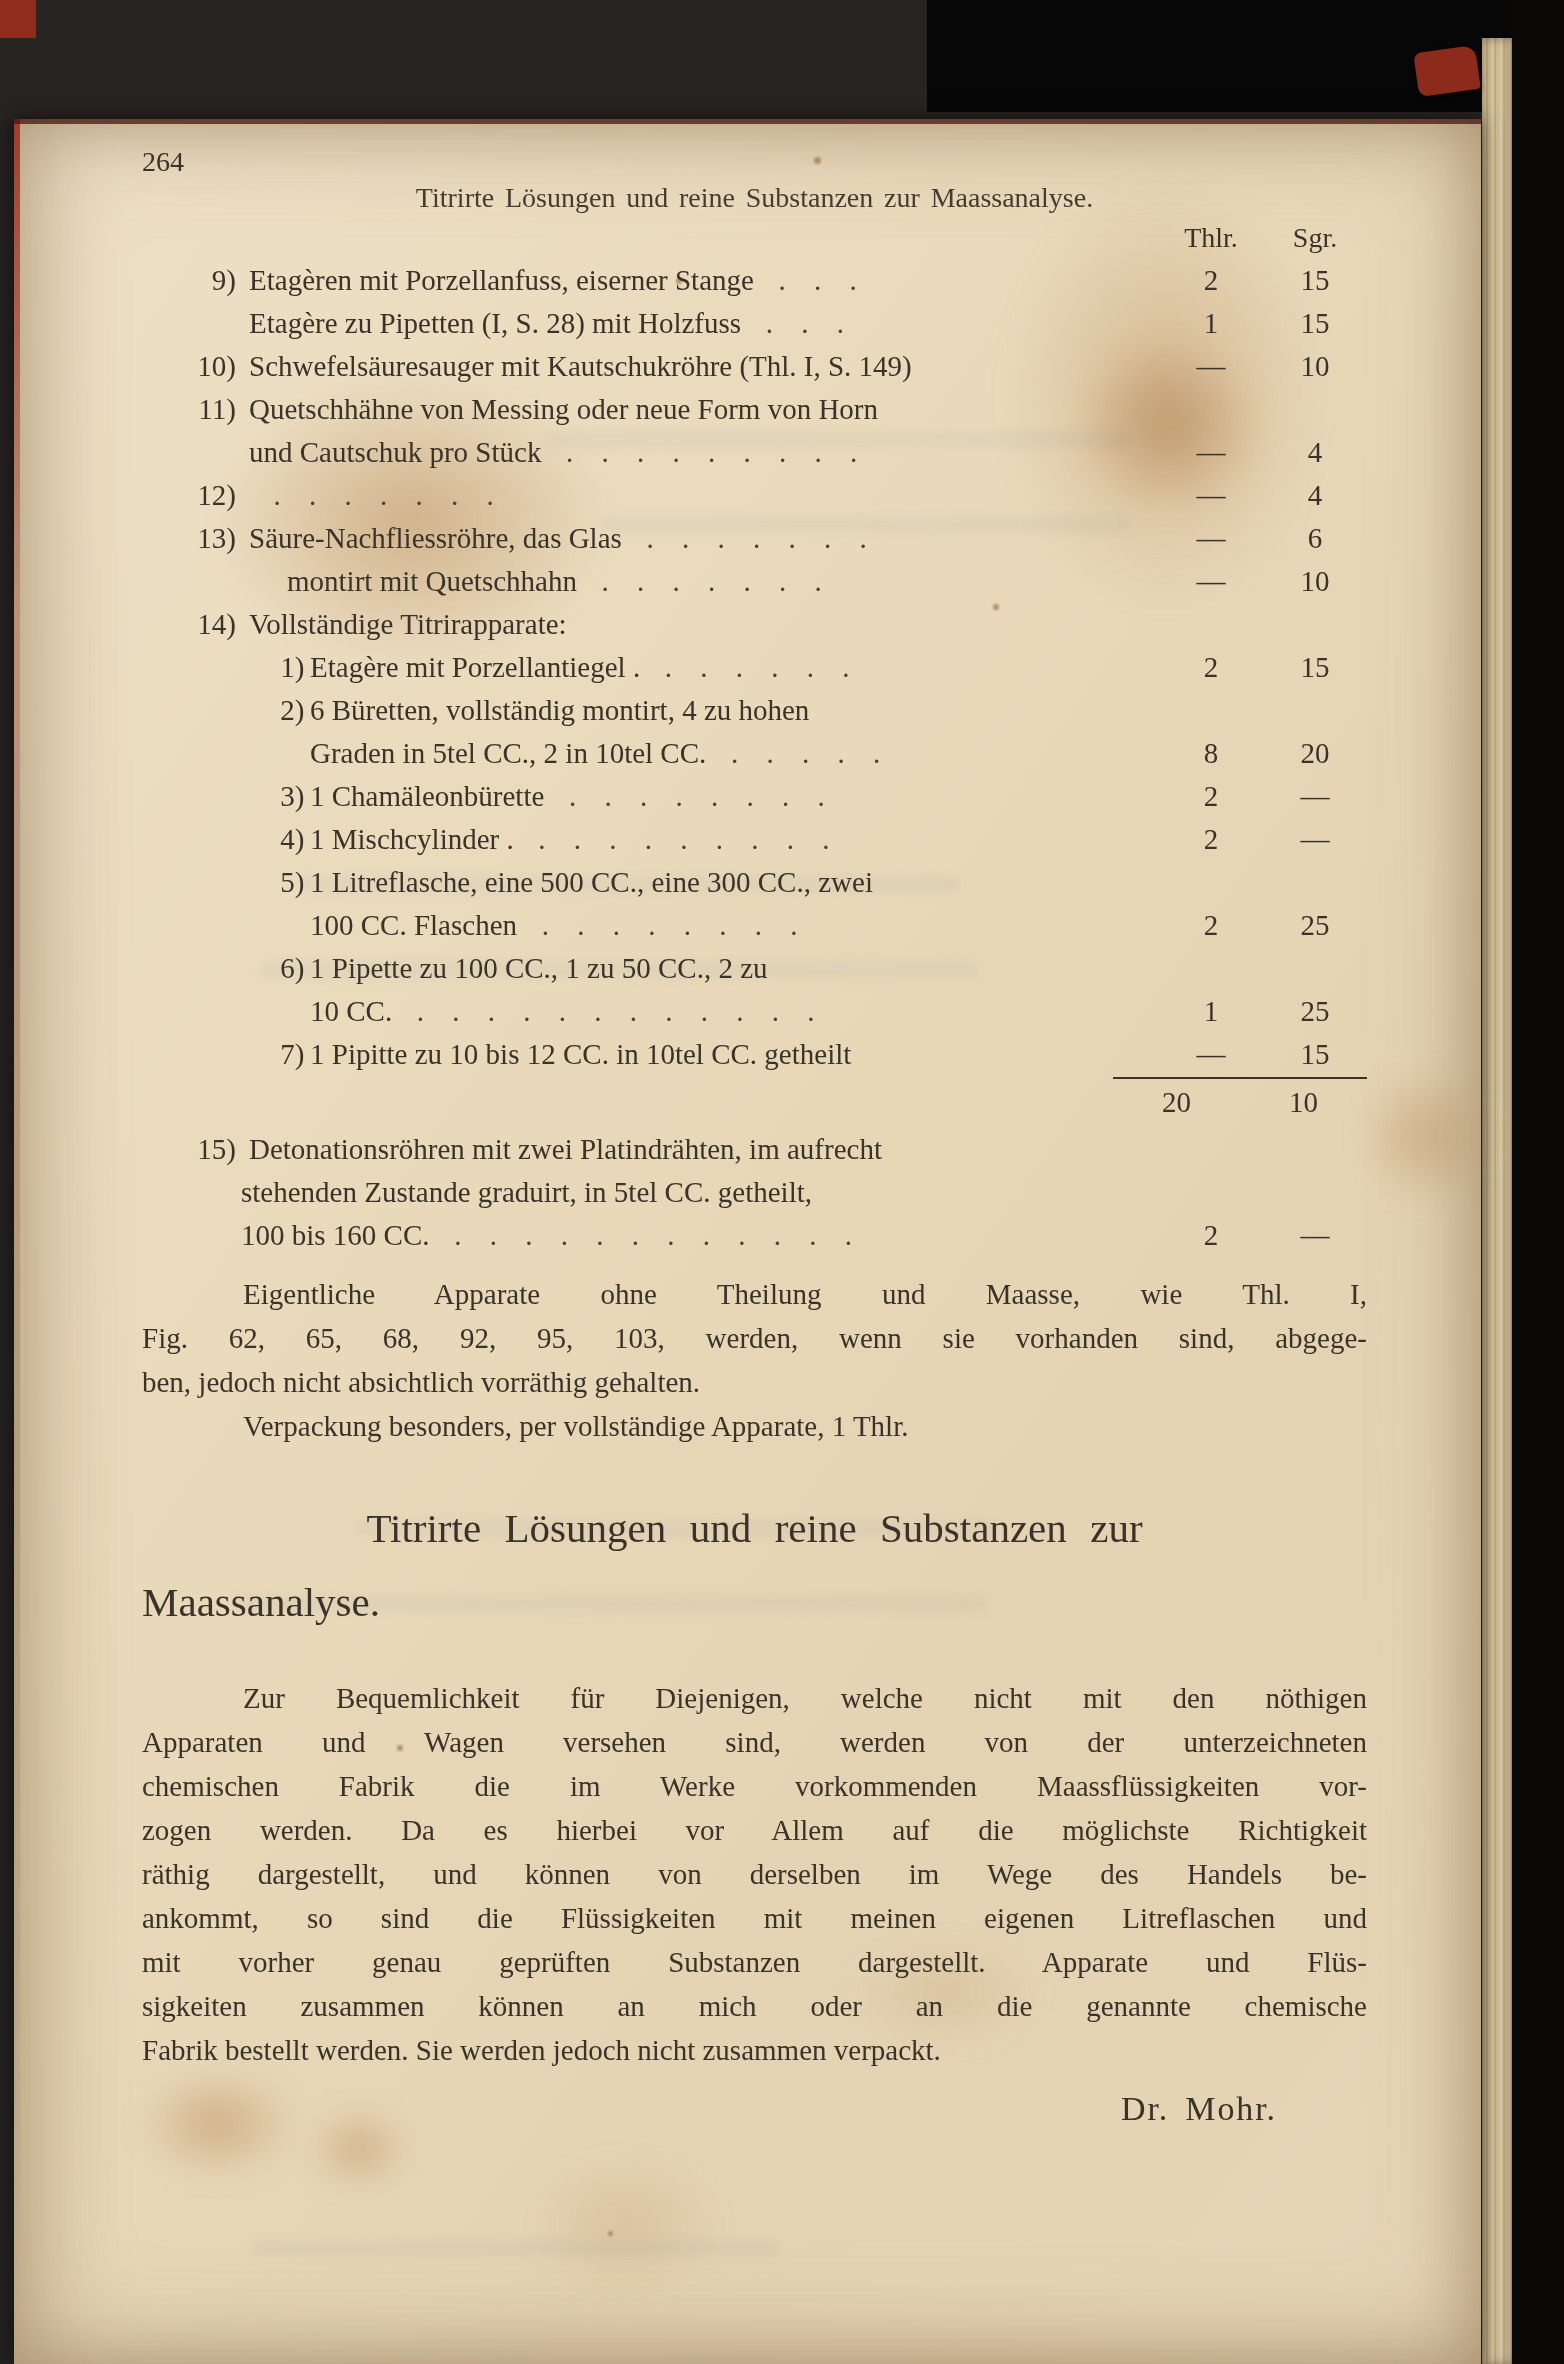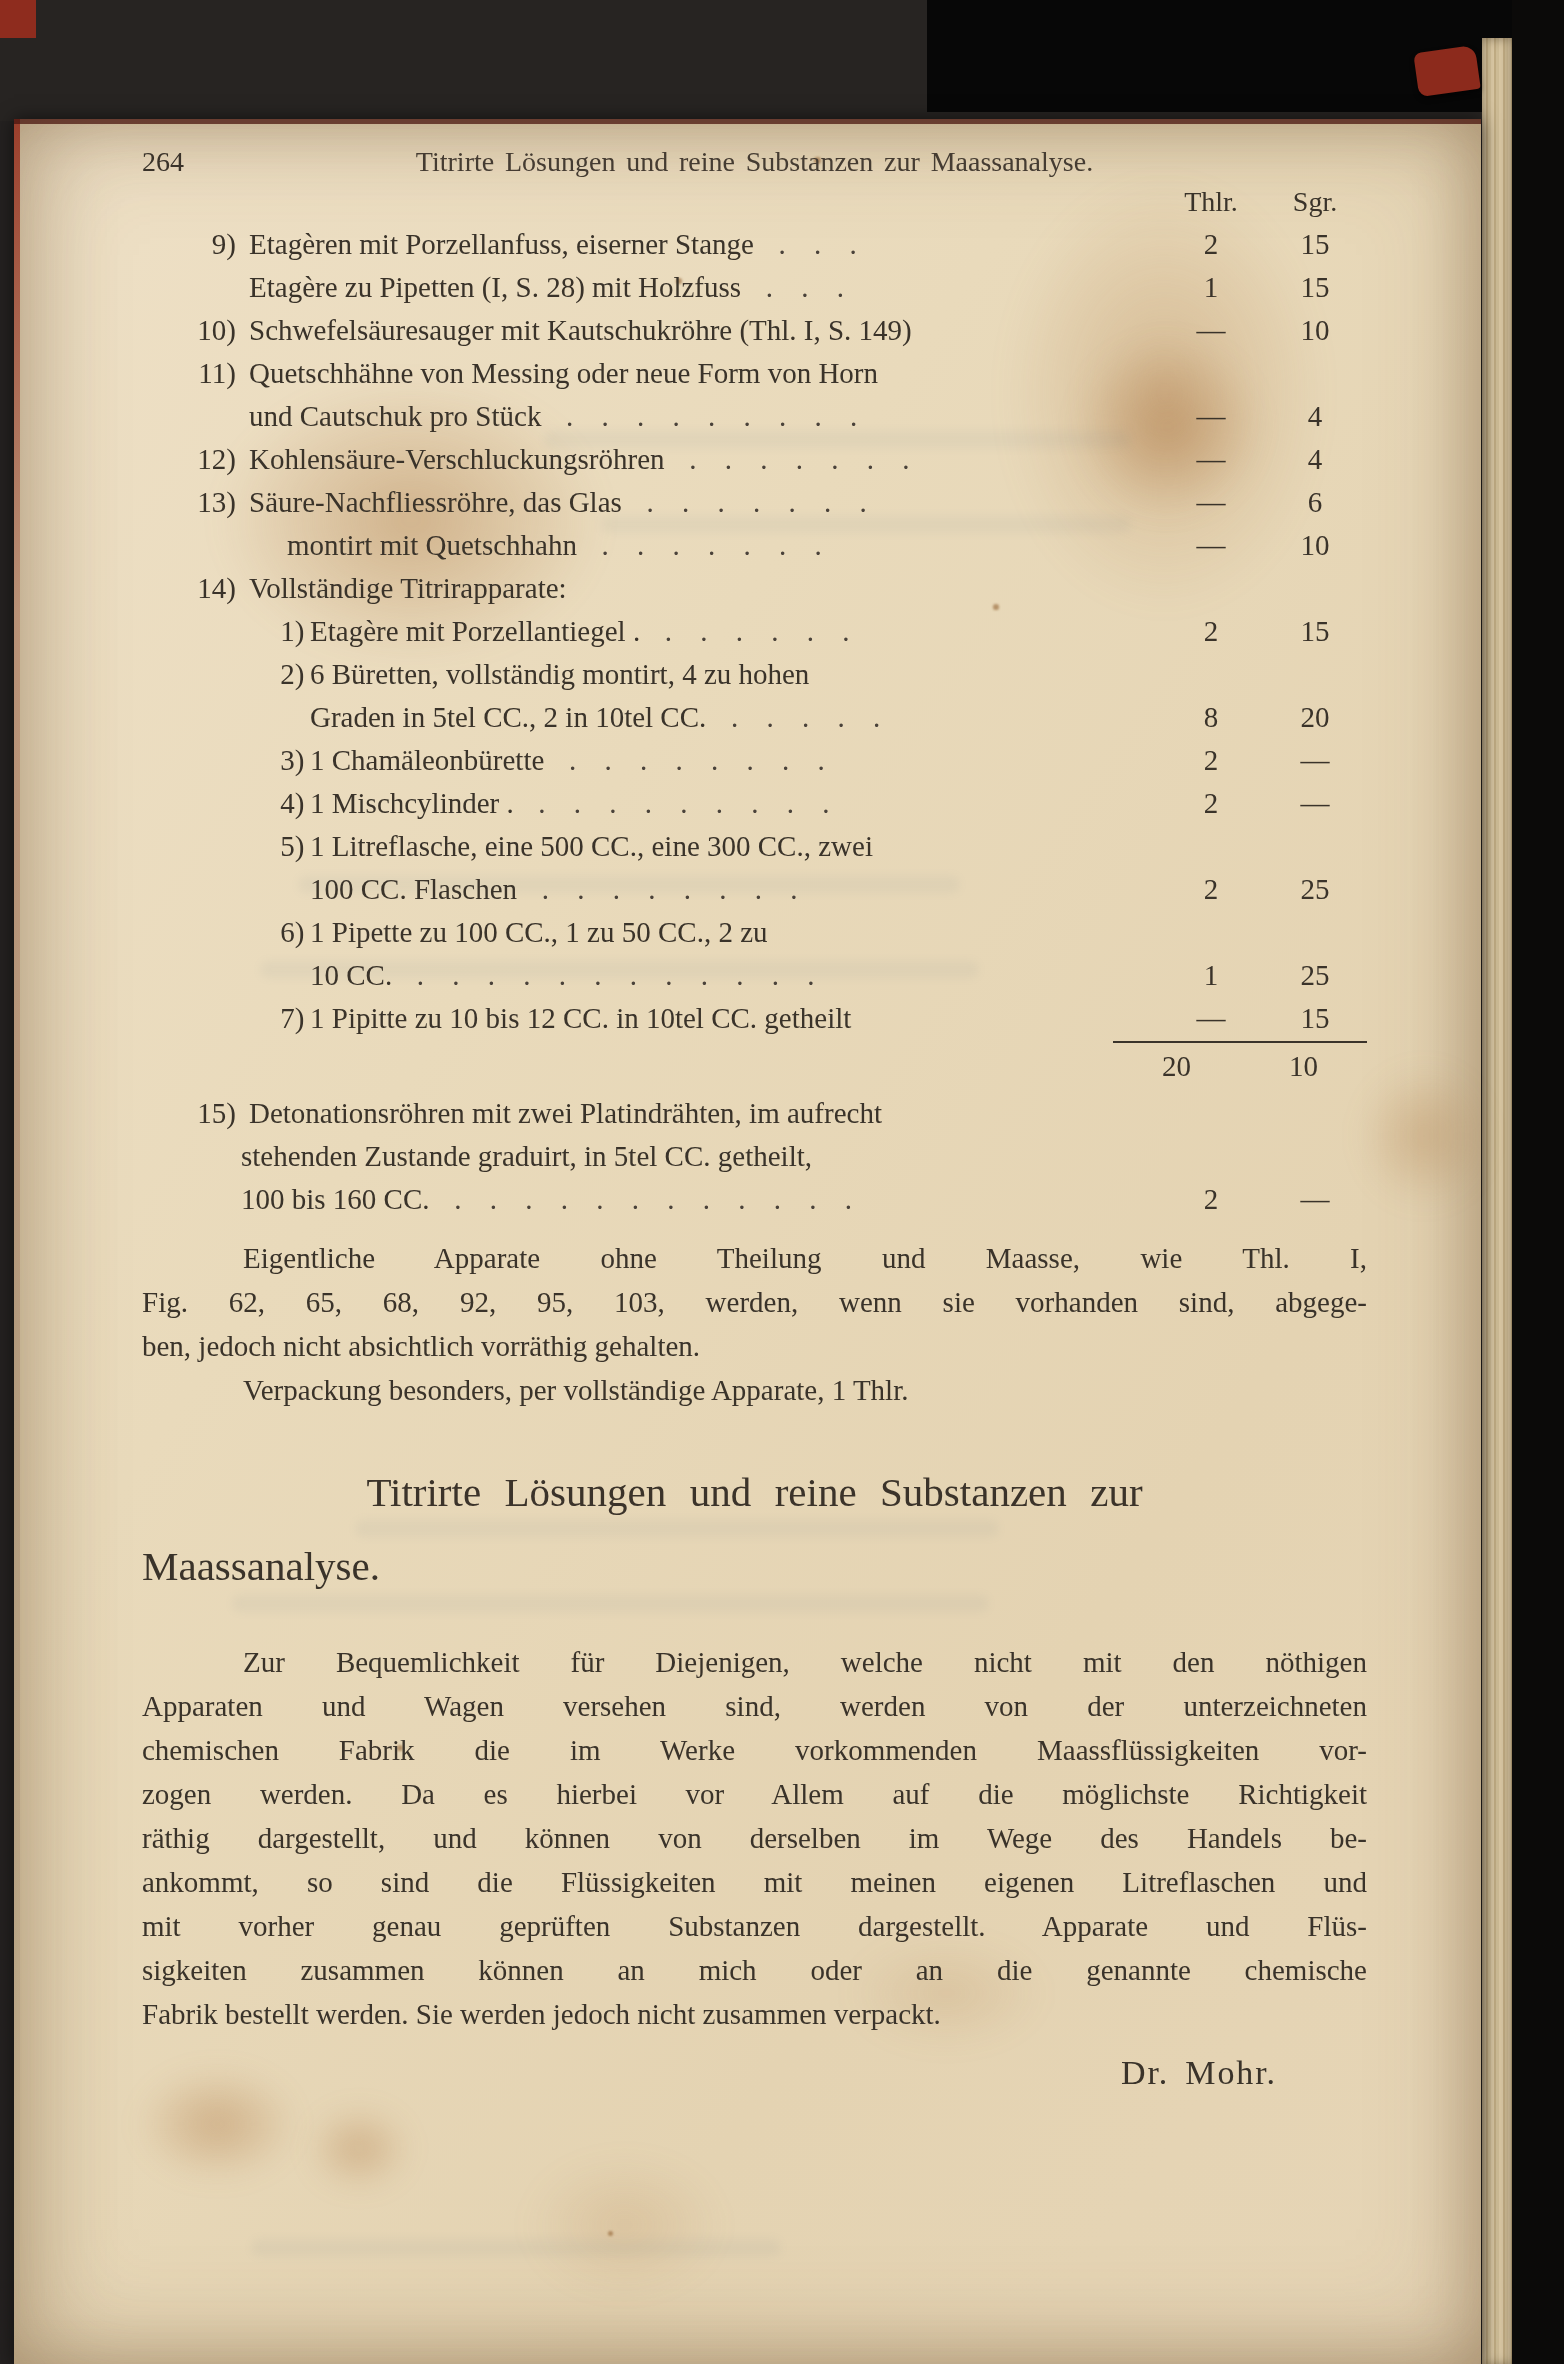--- a/index.html
+++ b/index.html
@@ -21,21 +21,21 @@
       background:linear-gradient(125deg,#eee0c6 0%,#e9dabb 35%,#e4d3b2 70%,#e6d5b6 100%);
       box-shadow:inset 0 0 114px rgba(110,80,45,.28), inset 28px 0 76px rgba(115,85,50,.22),
                  inset -19px 0 52px rgba(110,80,45,.20), 0 0 17px rgba(0,0,0,.55);}
   .page::before{content:"";position:absolute;left:0;top:0;bottom:0;width:5.7px;
       background:linear-gradient(180deg,rgba(150,45,28,.85),rgba(150,45,28,.25) 22%,rgba(90,40,25,.15) 60%,rgba(90,40,25,0));}
   .page::after{content:"";position:absolute;left:0;top:0;right:0;height:4.7px;background:#4a150f;opacity:.75;}
 
   .content{position:relative;padding:24.6px 114px 0 128px;}
 
   
-  .hdr{display:flex;line-height:36px;font-size:28px;}
+  .hdr{display:flex;line-height:36px;font-size:28px;flex-direction:column;}
   .pagenum{width:114px;}
   .runhead{flex:1;text-align:center;word-spacing:3.8px;color:#453c32;}
 
   
   .colhead{}
   .row{display:flex;line-height:43px;height:43px;overflow:hidden;font-size:29px;white-space:nowrap;}
   .num{flex:none;text-align:right;box-sizing:border-box;padding-right:13.2px;}
   .main .num{width:107px;}
   .c1 .num{width:107px;}
   .c1b .num{width:99px;}
@@ -172,21 +172,20 @@
     <span class="text">und Cautschuk pro Stück</span>
     <span class="dots">. . . . . . . . .</span>
     <span class="prices">
       <span class="thlr">—</span>
       <span class="sgr">4</span>
     </span>
   </div>
 
   <div class="row main">
     <span class="num">12)</span>
-    <span class="text">Kohlensäure-Verschluckungsröhren</span>
     <span class="dots">. . . . . . .</span>
     <span class="prices">
       <span class="thlr">—</span>
       <span class="sgr">4</span>
     </span>
   </div>
 
   <div class="row main">
     <span class="num">13)</span>
     <span class="text">Säure-Nachfliessröhre, das Glas</span>

